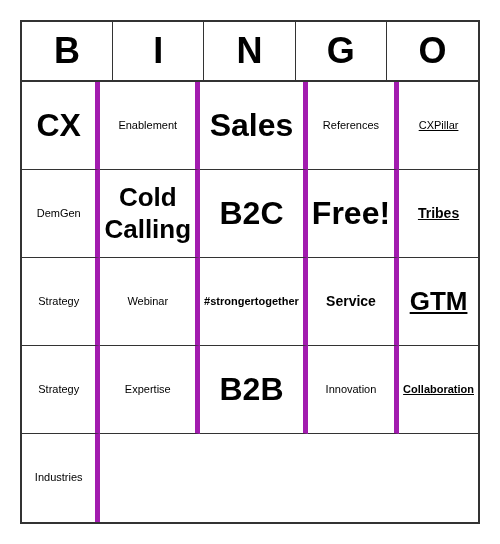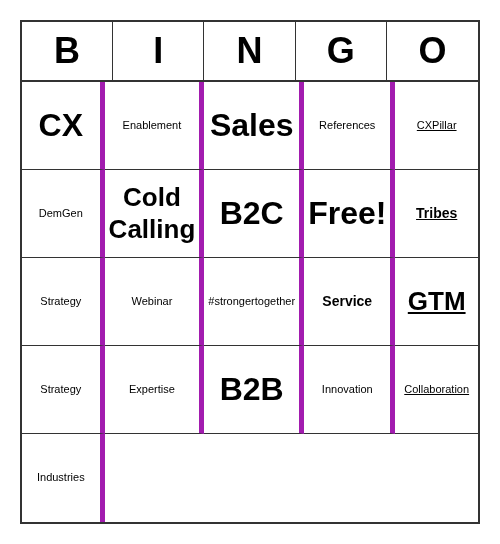--- a/index.html
+++ b/index.html
@@ -52,21 +52,21 @@
     .bingo-cell:nth-child(n+21) {
       border-bottom: none;
     }
     .cell-text {
       line-height: 1.2;
     }
     .size-xl { font-size: 32px; font-weight: bold; }
     .size-lg { font-size: 26px; font-weight: bold; }
     .size-md { font-size: 14px; font-weight: bold; }
     .size-sm { font-size: 11px; }
-    .size-xs { font-size: 11px; }
+    .size-xs { font-size: 11px; font-weight: bold; }
   </style>
 </head>
 <body>
 
 <div class="bingo-card">
   <div class="bingo-header">
   <div class="bingo-header-cell">B</div>
       <div class="bingo-header-cell">I</div>
       <div class="bingo-header-cell">N</div>
       <div class="bingo-header-cell">G</div>

